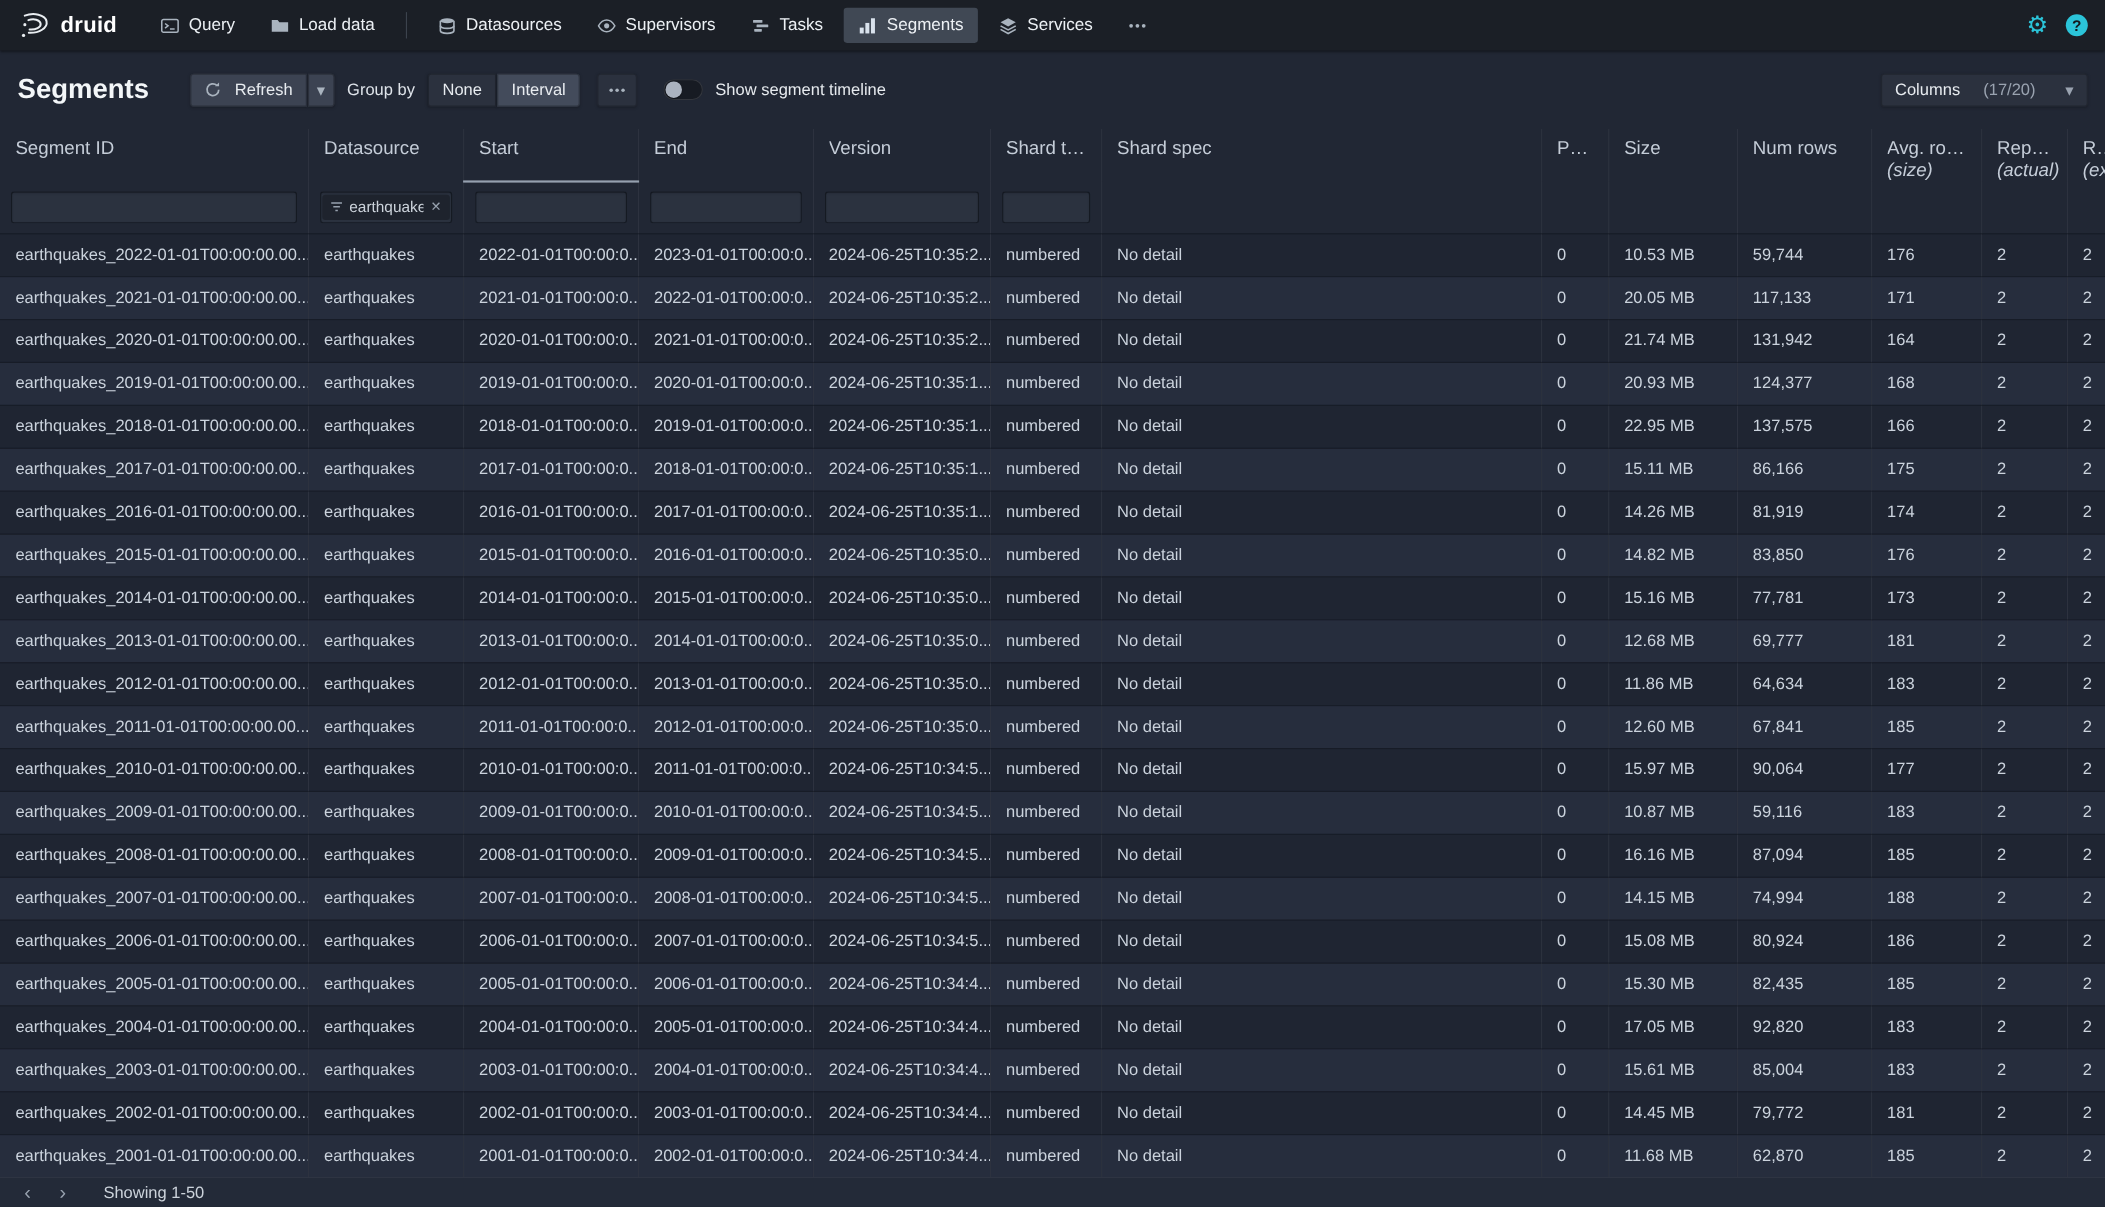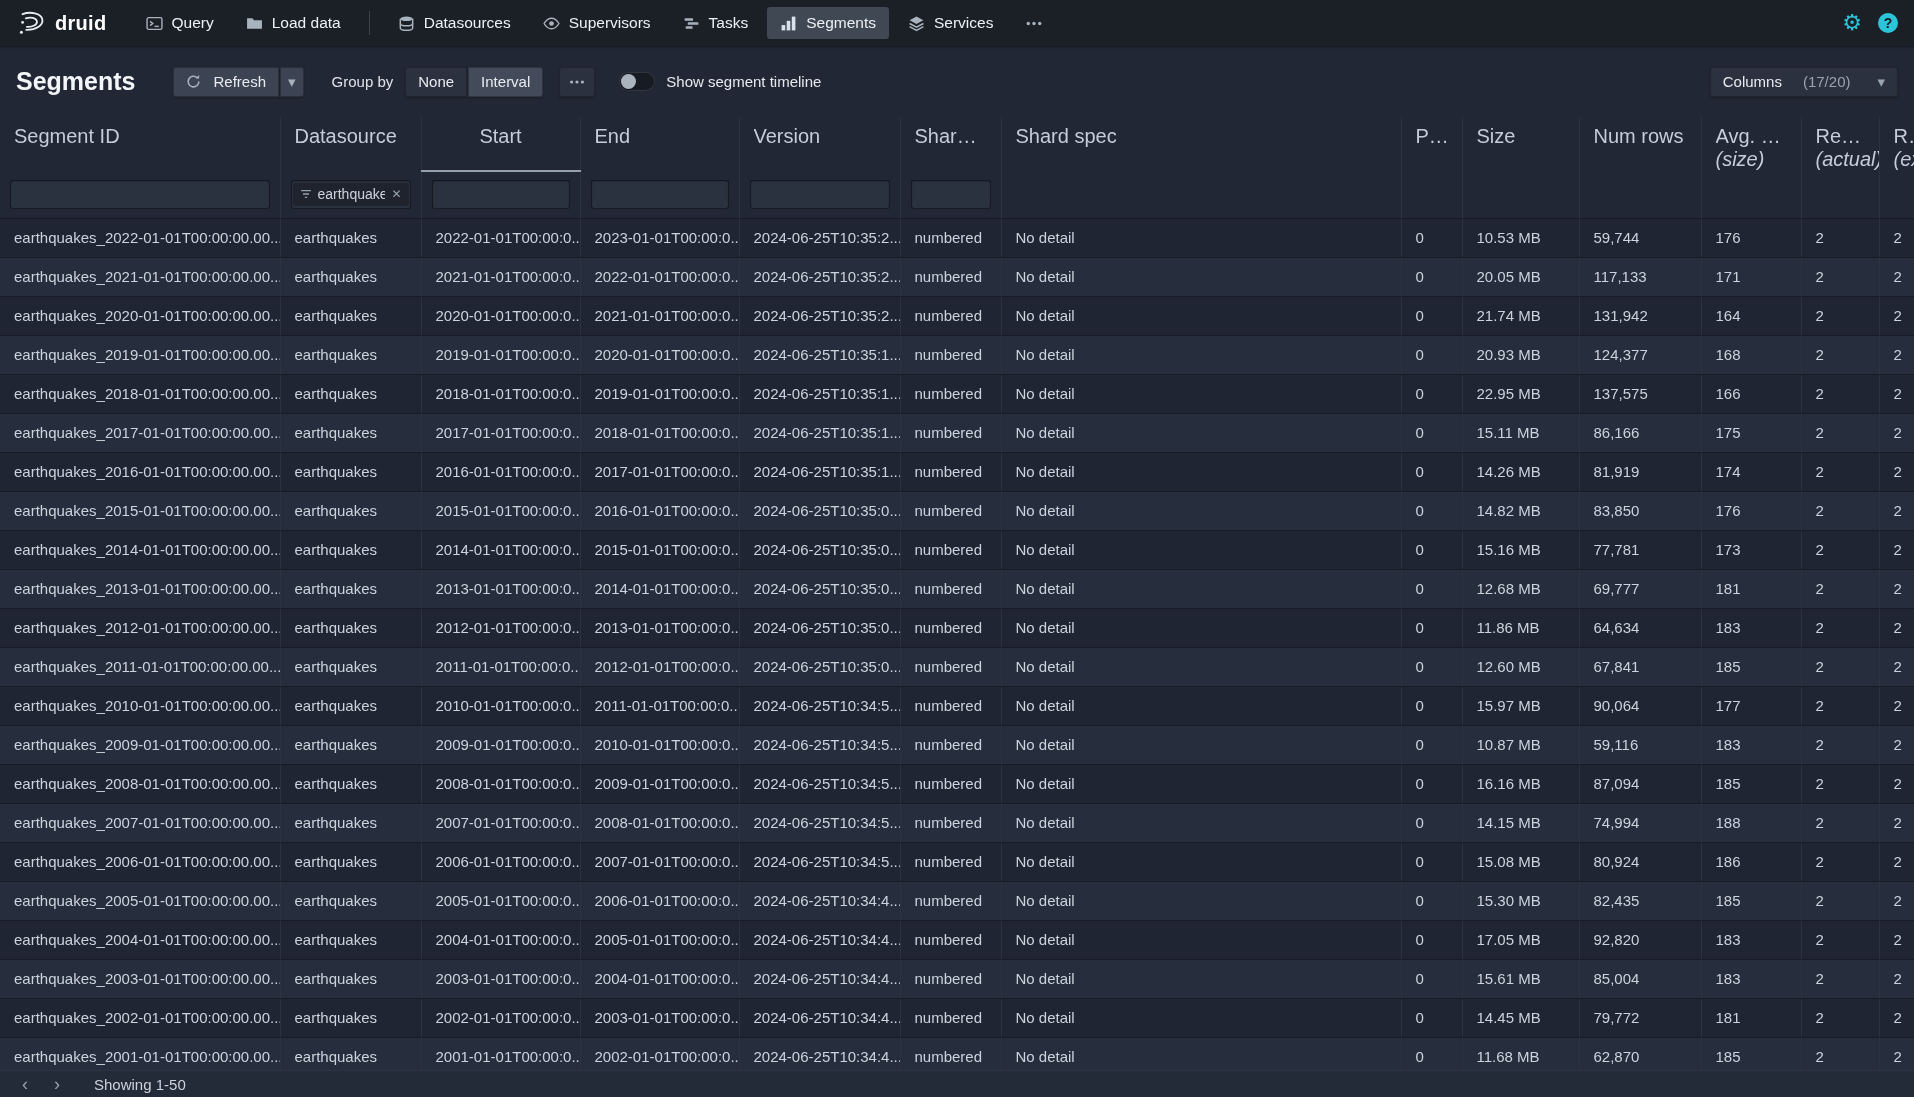--- a/index.html
+++ b/index.html
@@ -46,21 +46,21 @@
   }
   .btn .icon { color:#a9b3be; display:flex; align-items:center; }
   .btn.flat { background:#2b313e; }
   .btn.selected { background:#434b5b; }
   .btn-group { display:flex; }
   .btn-group .btn { border-radius:0;gap:12px; }
   .btn-group .btn:first-child { border-radius:3px 0 0 3px; }
   .btn-group .btn:last-child { border-radius:0 3px 3px 0; }
   .btn-group .btn + .btn { margin-left:1px; }
   .caret-btn { padding:0 8px; color:#a9b3be; }
-  .group-by-label { color:#dfe4ea; margin-left:16px; }
+  .group-by-label { color:#dfe4ea; }
   .more-btn { padding:0 9px; color:#a9b3be; margin-left:4px; }
   .switch-wrap { display:flex; align-items:center; gap:11px; margin-left:12px; cursor:pointer; }
   .switch {
     width:36px; height:19px; border-radius:10px; background:#171b23; position:relative;
     box-shadow:inset 0 0 0 1px rgba(255,255,255,.12);
   }
   .switch .knob {
     width:15px; height:15px; border-radius:50%; background:#abb3bf; position:absolute; left:2px; top:2px;
     box-shadow:0 1px 1px rgba(0,0,0,.4);
   }
@@ -71,25 +71,25 @@
 
   
   .table-wrap { height:953px; overflow:hidden; }
   table { border-collapse:collapse; table-layout:fixed; width:1939px; }
   th, td {
     text-align:left; overflow:hidden; white-space:nowrap;
     border-right:1px solid rgba(255,255,255,.055);
   }
   thead th {
     height:48px; vertical-align:top; padding:8px 14px 0 14px;
-    font-weight:400; font-size:20px; color:#c5cdd8; cursor:pointer;
+    font-weight:400; font-size:17px; color:#c5cdd8; cursor:pointer;
   }
   thead th .th-label { display:block; overflow:hidden; text-overflow:ellipsis; white-space:nowrap; }
   thead th .sub { display:block; font-style:italic; }
-  thead th.sorted { border-bottom:2px solid #95a0af;text-align:center; }
+  thead th.sorted { border-bottom:2px solid #95a0af; }
   .filter-row td { height:47px; vertical-align:middle; padding:0 10px; border-bottom:1px solid rgba(12,16,24,.5); }
   .filter-input {
     height:29px; width:100%; background:#2b323f; border-radius:3px;
     box-shadow:inset 0 0 0 1px rgba(14,18,25,.7), inset 0 1px 2px rgba(14,18,25,.55);
     display:flex; align-items:center; padding:2px; overflow:hidden;
   }
   .tag {
     display:flex; align-items:center; gap:6px; height:23px; min-width:0; width:100%;
     background:#1e232d; border-radius:3px; padding:0 7px; font-size:14px; color:#ccd3db;
   }

